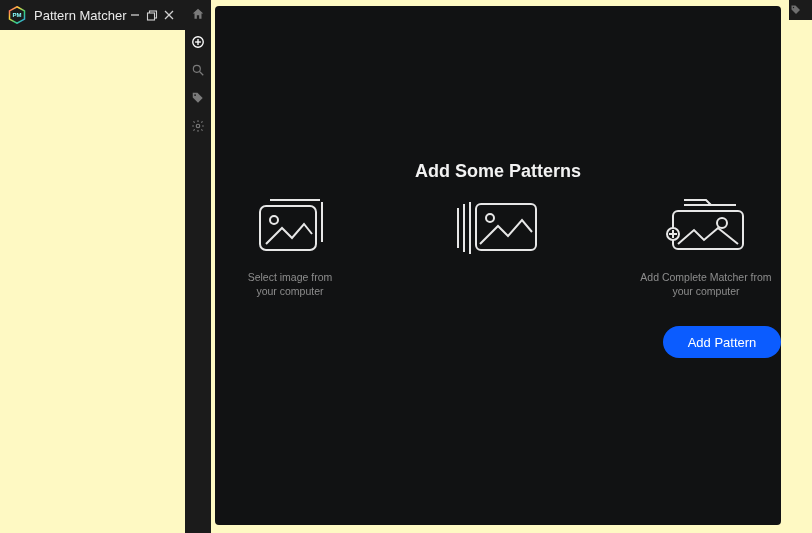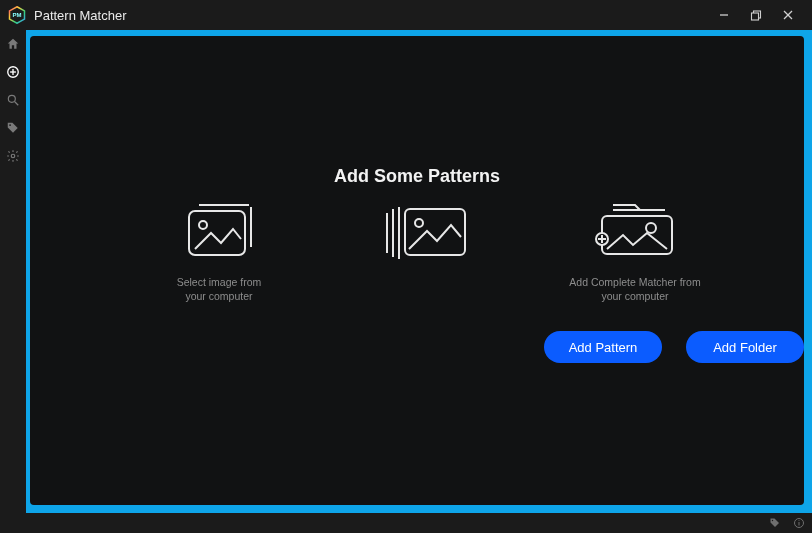--- a/index.html
+++ b/index.html
@@ -5,23 +5,23 @@
   * { margin: 0; padding: 0; box-sizing: border-box; }
   html, body {
     width: 812px; height: 533px;
     background: #000;
     font-family: "Segoe UI", Arial, sans-serif;
     color: #fff;
     overflow: hidden;
   }
   .window {
     width: 812px; height: 533px;
-    background: #0ea5e9;
-    display: flex;
-    flex-direction: column;
+    background: #fef9c3;
+    display: flex;
+    flex-direction: row;
   }
   .titlebar {
     height: 30px;
     background: #1b1b1b;
     display: flex;
     align-items: center;
     padding: 0 8px 0 8px;
   }
   .titlebar .logo {
     width: 18px; height: 18px;
@@ -87,21 +87,20 @@
     font-size: 18px;
     font-weight: 600;
     color: #f2f2f2;
     margin-bottom: 12px;
   }
   .cards {
     display: flex;
     justify-content: center;
     gap: 58px;
     margin-bottom: 28px;
-    margin-left: 20px;
   }
   .card {
     width: 150px;
     display: flex;
     flex-direction: column;
     align-items: center;
   }
   .card .ill {
     width: 88px; height: 64px;
     display:flex; align-items:center; justify-content:center;
@@ -286,21 +285,20 @@
               <div class="cap">
                 <span>Add Complete Matcher from</span><br>
                 <span>your computer</span>
               </div>
             </div>
 
           </div>
 
           <div class="buttons">
             <button class="btn">Add Pattern</button>
-            <button class="btn">Add Folder</button>
           </div>
 
         </div>
       </div>
     </div>
   </div>
 
   <div class="statusbar">
     <div class="sb-ico">
       <svg viewBox="0 0 24 24" fill="currentColor">

